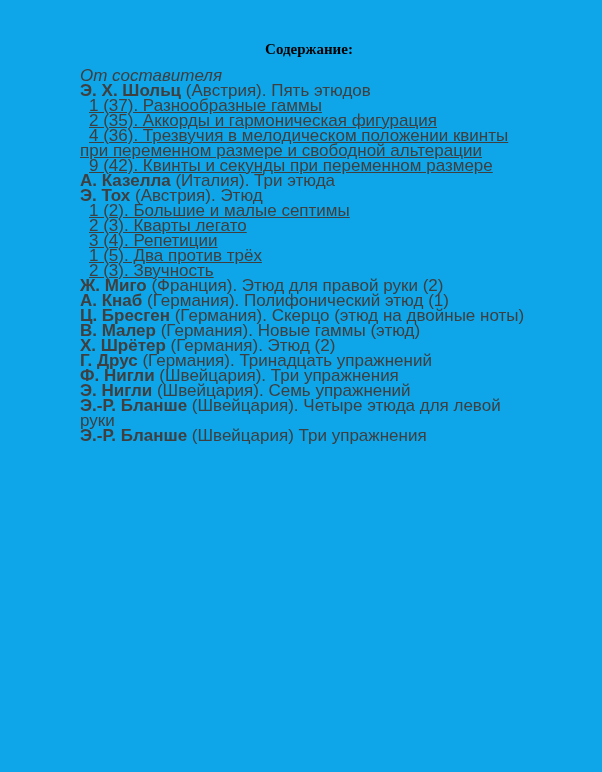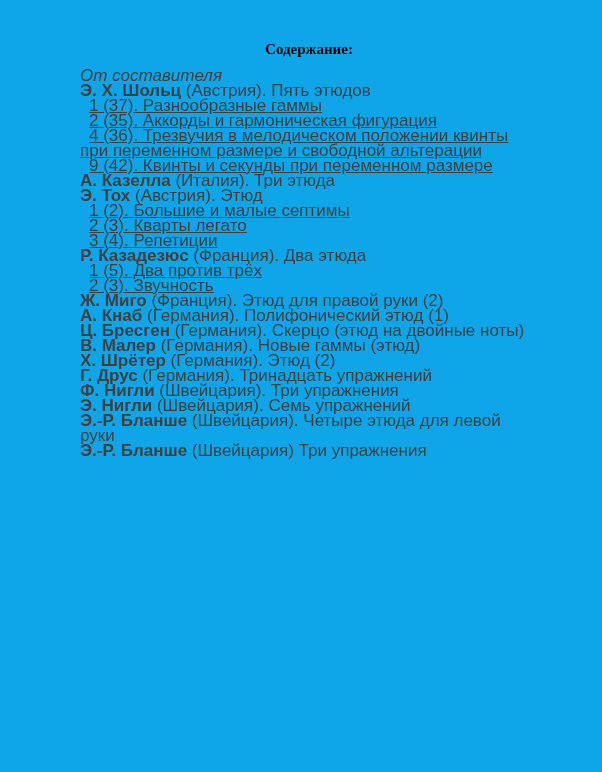--- a/index.html
+++ b/index.html
@@ -60,21 +60,20 @@
         <p class="level-0"><b>Э. Х. Шольц</b> (Австрия). Пять этюдов</p>
         <p class="level-1">1 (37). Разнообразные гаммы</p>
         <p class="level-1">2 (35). Аккорды и гармоническая фигурация</p>
         <p class="level-1">4 (36). Трезвучия в мелодическом положении квинты при переменном размере и свободной альтерации</p>
         <p class="level-1">9 (42). Квинты и секунды при переменном размере</p>
         <p class="level-0"><b>А. Казелла</b> (Италия). Три этюда</p>
         <p class="level-0"><b>Э. Тох</b> (Австрия). Этюд</p>
         <p class="level-1">1 (2). Большие и малые септимы</p>
         <p class="level-1">2 (3). Кварты легато</p>
         <p class="level-1">3 (4). Репетиции</p>
-        <p class="level-0"><b>Р. Казадезюс</b> (Франция). Два этюда</p>
         <p class="level-1">1 (5). Два против трёх</p>
         <p class="level-1">2 (3). Звучность</p>
         <p class="level-0"><b>Ж. Миго</b> (Франция). Этюд для правой руки (2)</p>
         <p class="level-0"><b>А. Кнаб</b> (Германия). Полифонический этюд (1)</p>
         <p class="level-0"><b>Ц. Бресген</b> (Германия). Скерцо (этюд на двойные ноты)</p>
         <p class="level-0"><b>В. Малер</b> (Германия). Новые гаммы (этюд)</p>
         <p class="level-0"><b>Х. Шрётер</b> (Германия). Этюд (2)</p>
         <p class="level-0"><b>Г. Друс</b> (Германия). Тринадцать упражнений</p>
         <p class="level-0"><b>Ф. Нигли</b> (Швейцария). Три упражнения</p>
         <p class="level-0"><b>Э. Нигли</b> (Швейцария). Семь упражнений</p>

